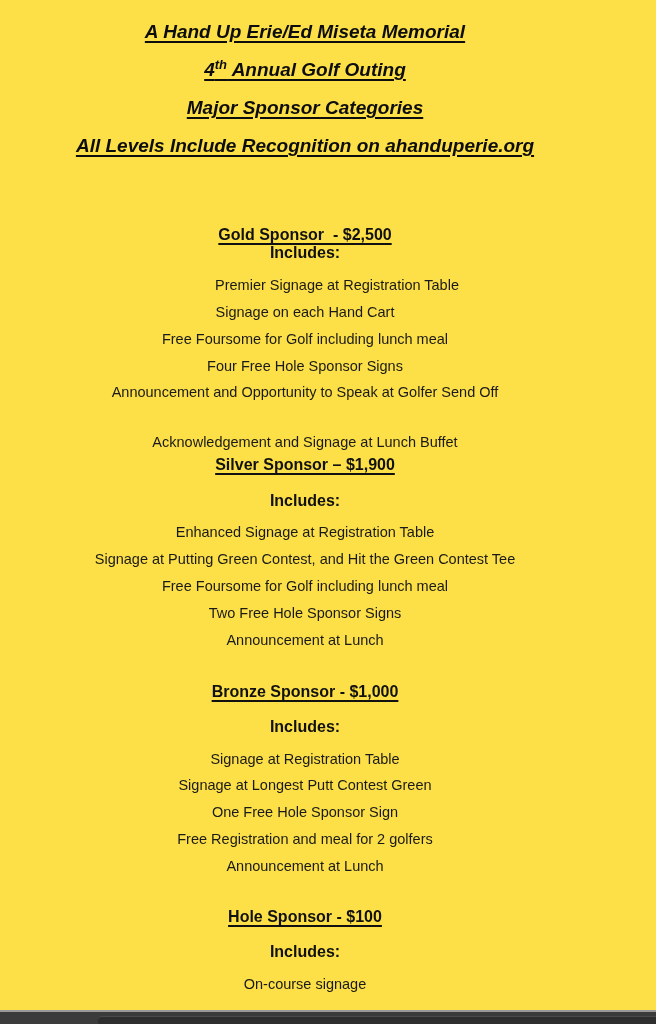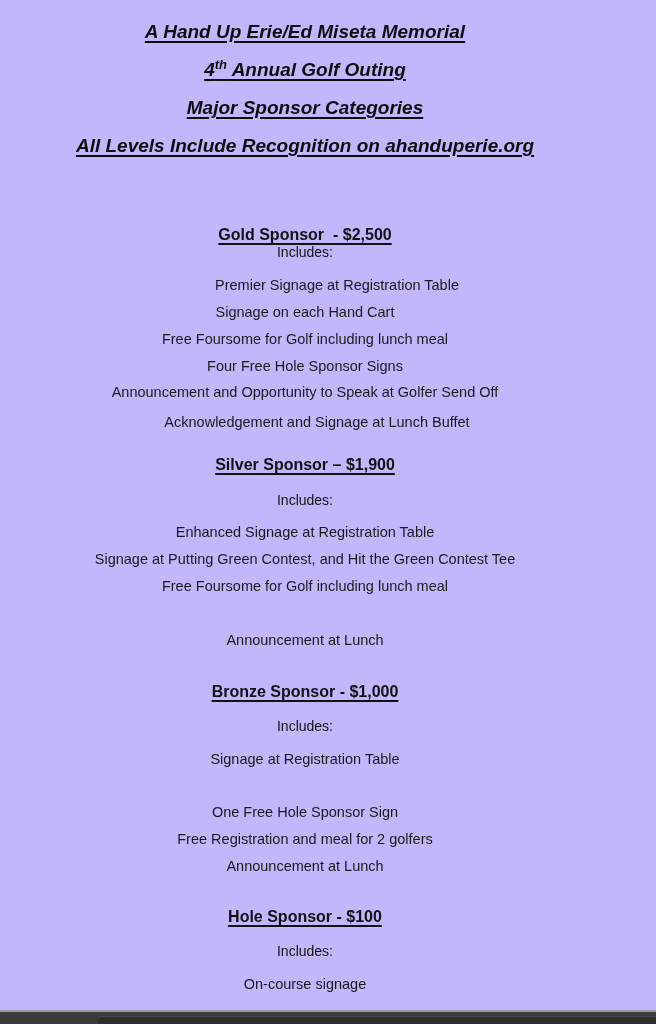--- a/index.html
+++ b/index.html
@@ -13,21 +13,21 @@
       position: relative;
       overflow: hidden;
       font-family: "Liberation Sans", "DejaVu Sans", sans-serif;
       color: #111111;
     }
     .page {
       position: absolute;
       left: 0; top: 0;
       width: 656px;
       height: 1010px;
-      background: #c4b5fd;
+      background: #fde047;
     }
     .hdr {
       position: absolute;
       left: 0;
       width: 610px;
       text-align: center;
       font-size: 19px;
       font-weight: bold;
       font-style: italic;
       text-decoration: underline;
@@ -52,22 +52,22 @@
       text-underline-offset: 3px;
       text-decoration-thickness: 1.5px;
       white-space: pre;
       color: #111111;
     }
     .includes {
       position: absolute;
       left: 0;
       width: 610px;
       text-align: center;
-      font-size: 14px;
-      font-weight: normal;
+      font-size: 16px;
+      font-weight: bold;
       color: #111111;
     }
     .item {
       position: absolute;
       left: 0;
       width: 610px;
       text-align: center;
       font-size: 14.5px;
       color: #1a1a1a;
       white-space: nowrap;
@@ -103,32 +103,34 @@
   <div class="hdr" style="top:97px;">Major Sponsor Categories</div>
   <div class="hdr" style="top:135px;">All Levels Include Recognition on ahanduperie.org</div>
 
   <div class="sec-title" style="top:208px;margin-top:18px;">Gold Sponsor  - $2,500</div>
   <div class="includes" style="top:244px;">Includes:</div>
   <div class="item" style="top:277px;padding-left:32px;">Premier Signage at Registration Table</div>
   <div class="item" style="top:304px;">Signage on each Hand Cart</div>
   <div class="item" style="top:331px;">Free Foursome for Golf including lunch meal</div>
   <div class="item" style="top:358px;">Four Free Hole Sponsor Signs</div>
   <div class="item" style="top:384px;">Announcement and Opportunity to Speak at Golfer Send Off</div>
-  <div class="item" style="top:414px;padding-left:12px;">Acknowledgement and Signage at Lunch Buffet</div>
+  <div class="item" style="top:434px;">Acknowledgement and Signage at Lunch Buffet</div>
 
   <div class="sec-title" style="top:456px;">Silver Sponsor – $1,900</div>
   <div class="includes" style="top:492px;">Includes:</div>
   <div class="item" style="top:524px;">Enhanced Signage at Registration Table</div>
   <div class="item" style="top:551px;">Signage at Putting Green Contest, and Hit the Green Contest Tee</div>
   <div class="item" style="top:578px;">Free Foursome for Golf including lunch meal</div>
+  <div class="item" style="top:605px;">Two Free Hole Sponsor Signs</div>
   <div class="item" style="top:632px;">Announcement at Lunch</div>
 
   <div class="sec-title" style="top:683px;">Bronze Sponsor - $1,000</div>
   <div class="includes" style="top:718px;">Includes:</div>
   <div class="item" style="top:751px;">Signage at Registration Table</div>
+  <div class="item" style="top:777px;">Signage at Longest Putt Contest Green</div>
   <div class="item" style="top:804px;">One Free Hole Sponsor Sign</div>
   <div class="item" style="top:831px;">Free Registration and meal for 2 golfers</div>
   <div class="item" style="top:858px;">Announcement at Lunch</div>
 
   <div class="sec-title" style="top:908px;">Hole Sponsor - $100</div>
   <div class="includes" style="top:943px;">Includes:</div>
   <div class="item" style="top:976px;">On-course signage</div>
 
 </div>
 

